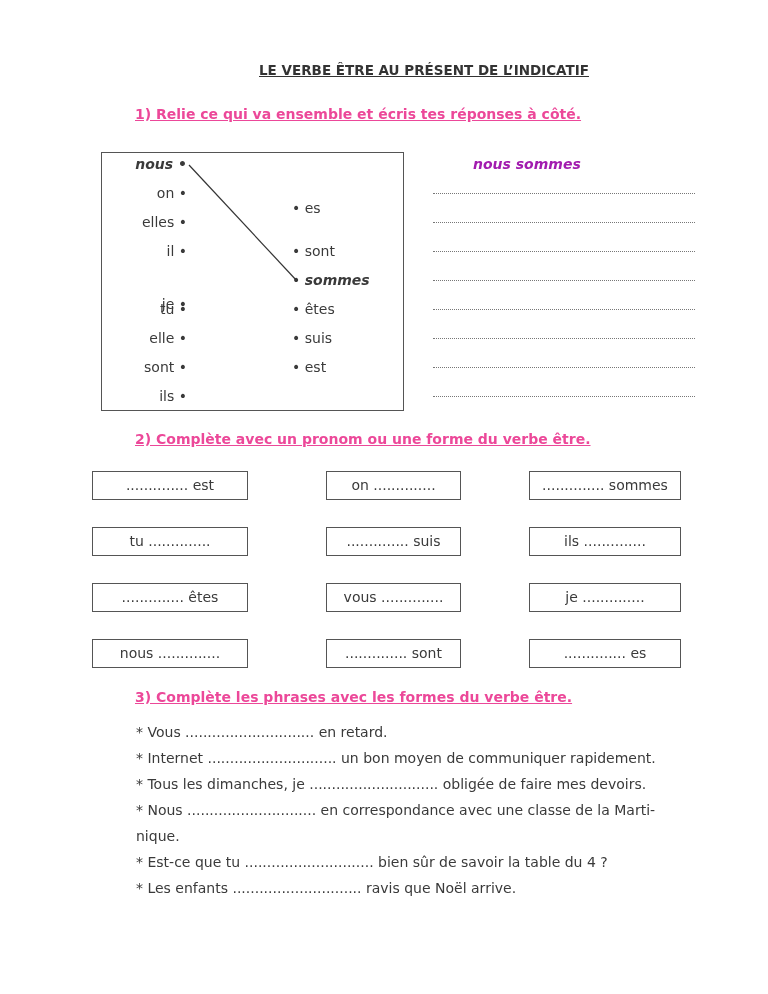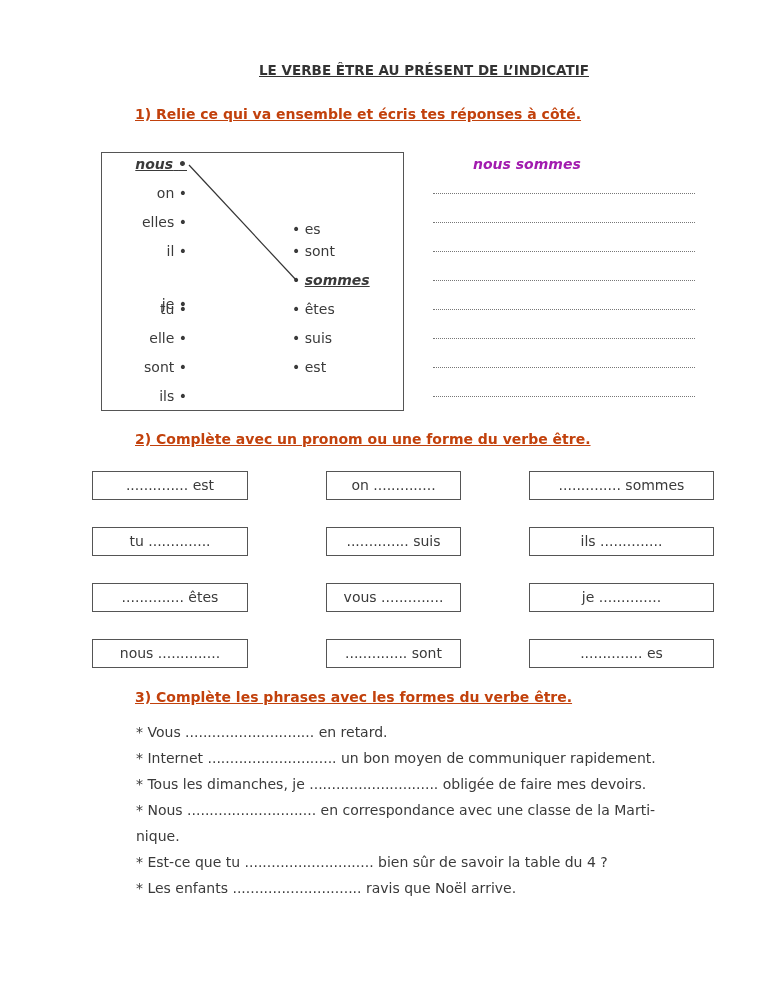--- a/index.html
+++ b/index.html
@@ -1,30 +1,30 @@
 <!DOCTYPE html>
 <html><head>
 <meta charset="utf-8">
 <style>
   html,body{margin:0;padding:0;background:#fff;}
   body{width:768px;height:994px;position:relative;overflow:hidden;
        font-family:"DejaVu Sans","Liberation Sans",sans-serif;color:#3a3a3a;}
   .abs{position:absolute;white-space:nowrap;padding-left:40px;}
   .title{top:62px;left:0;width:768px;text-align:center;font-weight:bold;font-size:13.5px;text-decoration:underline;color:#333;}
-  .h{font-weight:bold;font-size:14px;text-decoration:underline;color:#c2410c;left:95px;}
+  .h{font-weight:bold;font-size:14px;text-decoration:underline;color:#ec4899;left:95px;}
   .match-box{position:absolute;left:101px;top:152px;width:303px;height:259px;border:1px solid #555;box-sizing:border-box;}
   .pron{position:absolute;right:216px;font-size:14px;text-align:right;}
   .verb{position:absolute;left:190px;font-size:14px;}
-  .bold-it{font-weight:bold;font-style:italic;text-decoration:underline;}
+  .bold-it{font-weight:bold;font-style:italic;}
   .answer-first{left:433px;top:156px;font-size:14px;font-weight:bold;font-style:italic;color:#a21caf;}
   .dots-line{position:absolute;left:433px;width:262px;border-bottom:1px dotted #777;height:0;}
   .fbox{position:absolute;border:1px solid #555;box-sizing:border-box;height:29px;font-size:14px;line-height:27px;text-align:center;}
   .c1{left:92px;width:156px;}
   .c2{left:326px;width:135px;}
-  .c3{left:529px;width:185px;}
+  .c3{left:529px;width:152px;}
   .sent{left:96px;font-size:14px;color:#3a3a3a;}
   svg.link{position:absolute;left:0;top:0;}
 </style>
 </head>
 <body>
 
 <div class="abs title">LE VERBE ÊTRE AU PRÉSENT DE L’INDICATIF</div>
 
 <div class="abs h" style="top:106px;">1) Relie ce qui va ensemble et écris tes réponses à côté.</div>
 
@@ -32,21 +32,21 @@
   <div class="pron bold-it" style="top:3px;"><span>nous</span> <span>•</span></div>
   <div class="pron" style="top:32px;"><span>on</span> <span>•</span></div>
   <div class="pron" style="top:61px;"><span>elles</span> <span>•</span></div>
   <div class="pron" style="top:90px;"><span>il</span> <span>•</span></div>
   <div class="pron" style="top:119px;margin-top:24px;"><span>je</span> <span>•</span></div>
   <div class="pron" style="top:148px;"><span>tu</span> <span>•</span></div>
   <div class="pron" style="top:177px;"><span>elle</span> <span>•</span></div>
   <div class="pron" style="top:206px;"><span>sont</span> <span>•</span></div>
   <div class="pron" style="top:235px;"><span>ils</span> <span>•</span></div>
 
-  <div class="verb" style="top:68px;text-align:right;"><span>•</span> <span>es</span></div>
+  <div class="verb" style="top:47px;text-align:right;"><span>•</span> <span>es</span></div>
   <div class="verb" style="top:90px;"><span>•</span> <span>sont</span></div>
   <div class="verb" style="top:119px;"><span>•</span> <span class="bold-it">sommes</span></div>
   <div class="verb" style="top:148px;"><span>•</span> <span>êtes</span></div>
   <div class="verb" style="top:177px;"><span>•</span> <span>suis</span></div>
   <div class="verb" style="top:206px;"><span>•</span> <span>est</span></div>
 
   <svg class="link" width="303" height="259">
     <line x1="87" y1="12" x2="195" y2="128" stroke="#333" stroke-width="1.2"></line>
   </svg>
 </div>

